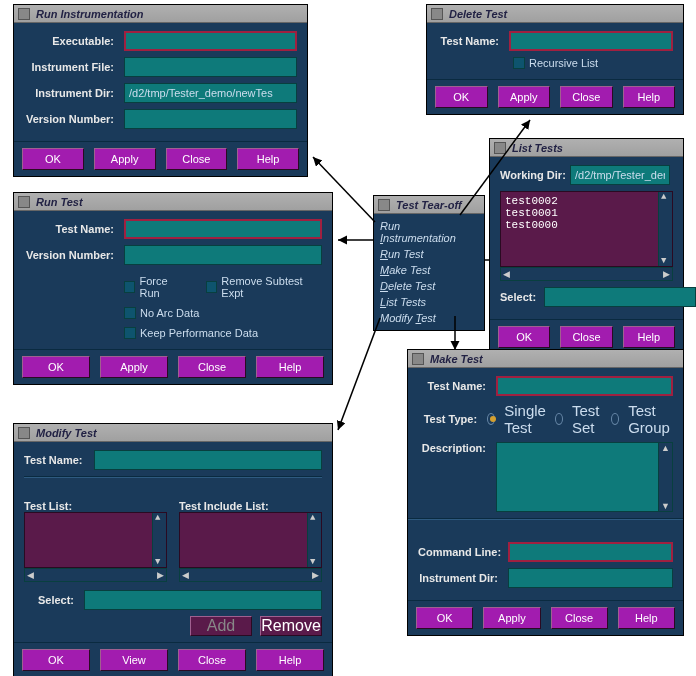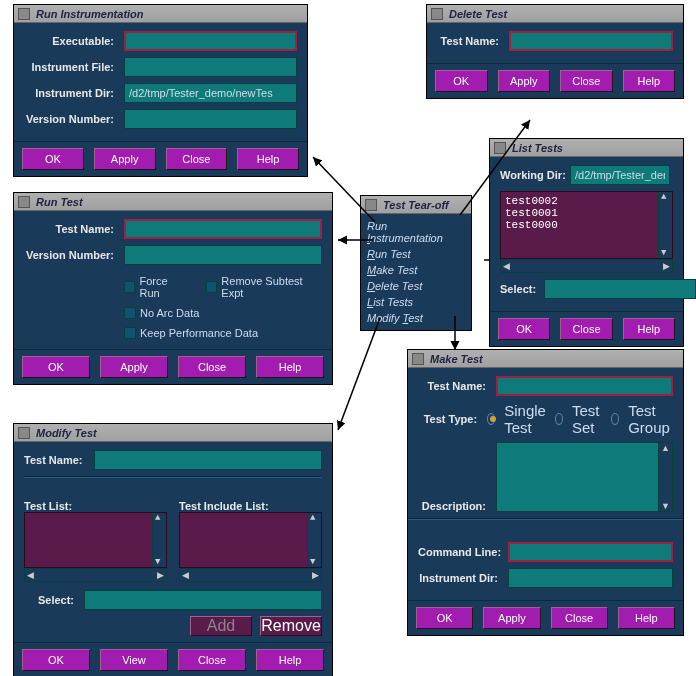--- a/index.html
+++ b/index.html
@@ -243,21 +243,21 @@
     </div>
   </div>
   <div class="btnrow">
     <div class="btn">OK</div>
     <div class="btn">View</div>
     <div class="btn">Close</div>
     <div class="btn">Help</div>
   </div>
 </div>
 
-<div class="win" style="left:360px;top:195px;width:112px;">
+<div class="win" style="left:373px;top:195px;width:112px;">
   <div class="titlebar">
     <span class="sysbox"></span>
     <span class="title">Test Tear-off</span>
   </div>
   <div class="body" style="padding:4px 2px" id="tearoff-body">
       <div class="tearoff-item">Run <span>I</span>nstrumentation</div>
       <div class="tearoff-item"><span>R</span>un Test</div>
       <div class="tearoff-item"><span>M</span>ake Test</div>
       <div class="tearoff-item"><span>D</span>elete Test</div>
       <div class="tearoff-item"><span>L</span>ist Tests</div>
@@ -268,40 +268,44 @@
 <div class="win" style="left:426px;top:4px;width:258px;">
   <div class="titlebar">
     <span class="sysbox"></span>
     <span class="title">Delete Test</span>
   </div>
   <div class="body">
     <div class="row">
         <div class="lbl" style="width:72px">Test Name:</div>
       <input class="field hl" style="">
       </div>
+    <div class="chkrow" style="margin-left:76px">
+        <span class="chk"></span>
+        <span>Recursive List</span>
+      </div>
   </div>
   <div class="btnrow">
     <div class="btn">OK</div>
     <div class="btn">Apply</div>
     <div class="btn">Close</div>
     <div class="btn">Help</div>
   </div>
 </div>
 
 <div class="win" style="left:489px;top:138px;width:195px;">
   <div class="titlebar">
     <span class="sysbox"></span>
     <span class="title">List Tests</span>
   </div>
   <div class="body">
     <div class="row">
         <div class="lbl" style="width:70px;text-align:left">Working Dir:</div>
       <input class="field" style="width: 100px; flex: 0 0 auto;" value="/d2/tmp/Tester_demo">
       </div>
-    <div class="listbox" id="lt-list" style="height:68px">
+    <div class="listbox" id="lt-list" style="height:76px">
         <div>test0002</div>
         <div>test0001</div>
         <div>test0000</div>
         <div class="sb"></div>
       </div>
     <div class="hscroll">
         <span>◀</span>
         <span>▶</span>
       </div>
     <div class="row" style="margin-top:6px">
@@ -330,21 +334,21 @@
       <div class="lbl" style="width:78px">Test Type:</div>
       <div style="flex:1;display:flex;gap:6px;color:#cde;font-size:15px;align-items:center">
         <span class="radio sel"></span>
           <span>Single Test</span>
         <span class="radio"></span>
           <span>Test Set</span>
         <span class="radio"></span>
           <span>Test Group</span>
       </div>
     </div>
-    <div class="row" style="align-items:flex-end">
+    <div class="row" style="align-items:flex-start">
       <div class="lbl" style="width:78px">Description:</div>
       <div class="desc-area" style="flex:1">
           <div class="vsb"></div>
         </div>
     </div>
     <div class="sep"></div>
     <div style="height:16px"></div>
     <div class="row">
         <div class="lbl" style="width:90px">Command Line:</div>
       <input class="field hl" style="">

